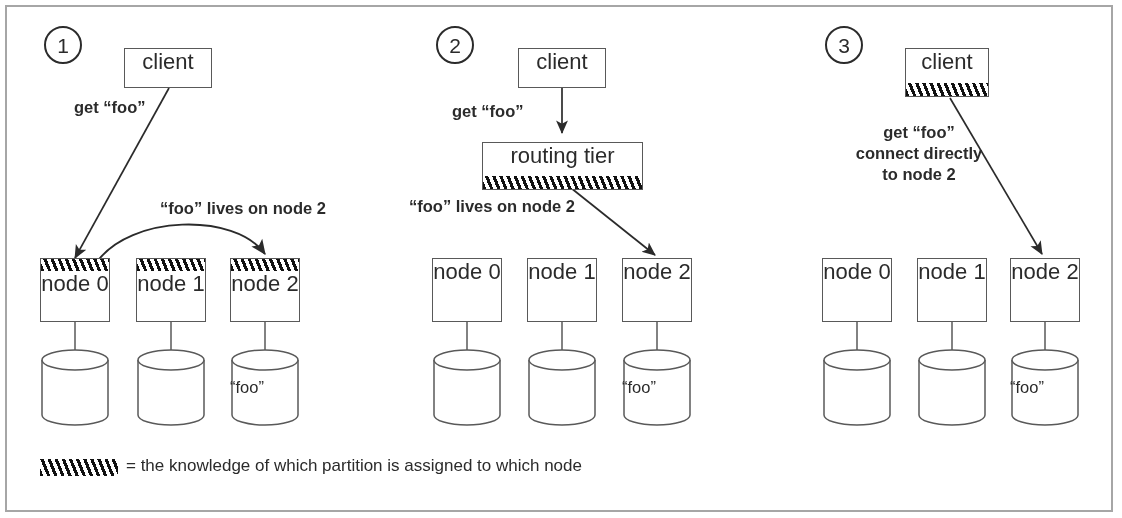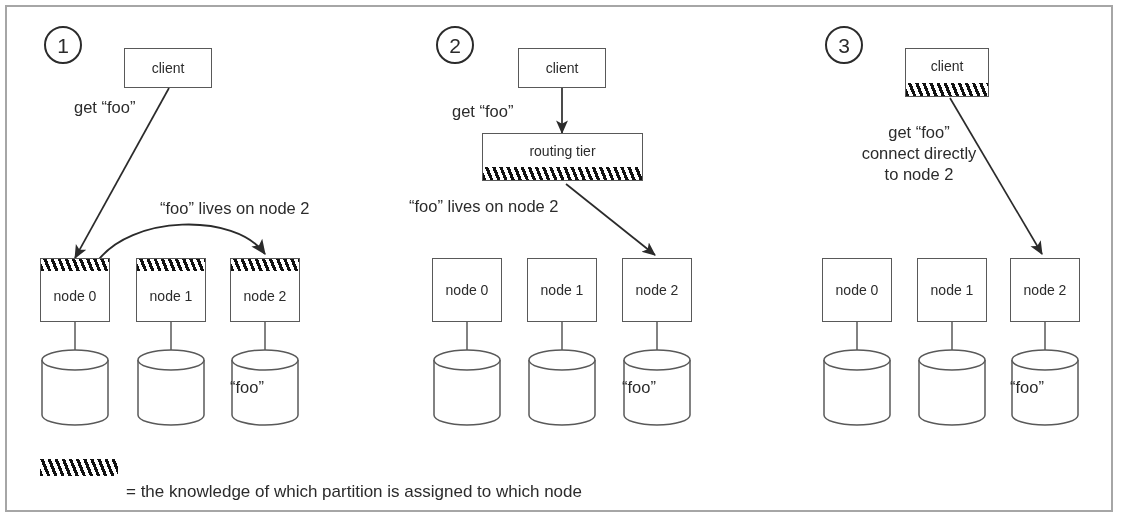--- a/index.html
+++ b/index.html
@@ -49,23 +49,22 @@
     color: #2b2b2b;
     line-height: 1;
     background: #fff;
   }
   .box {
     position: absolute;
     border: 1.6px solid #595959;
     box-sizing: border-box;
     background: #fff;
     display: flex;
-    align-items: center;
     justify-content: center;
-    font-size: 14px;
+    font-size: 22px;
     color: #2b2b2b;
   }
   .box.has-hatch-top { padding-top: 12px; }
   .box.has-hatch-bottom { padding-bottom: 13px; }
   .hatch {
     position: absolute;
     left: 0;
     right: 0;
     background-image: repeating-linear-gradient(
         68deg,
@@ -75,20 +74,21 @@
   }
   .hatch.top { top: 0; height: 12px; }
   .hatch.bottom { bottom: 0; height: 13px; }
   .lbl {
     position: absolute;
     font-size: 16.5px;
     color: #2b2b2b;
     line-height: 1.28;
     white-space: pre;
     color: #2b2b2b;
+    font-weight: bold;
   }
   .lbl.c { text-align: center; }
   .lbl.l { text-align: left; }
   .cyl-label {
     position: absolute;
     font-size: 16.5px;
     color: #2b2b2b;
     text-align: left;
     width: 70px;
   }
@@ -207,21 +207,21 @@
   <div class="cyl-label" style="left:230px;top:378px;">“foo”</div>
 
   <div class="panel-num" style="left:436px;top:26px;">2</div>
 
   <div class="box" style="left:518px;top:48px;width:88px;height:40px;">
     <span>client</span>
   </div>
 
   <div class="lbl l" style="left:452px;top:101px;">get “foo”</div>
 
-  <div class="box has-hatch-bottom" style="left:482px;top:133px;width:161px;height:48px;">
+  <div class="box has-hatch-bottom" style="left:482px;top:142px;width:161px;height:48px;">
     <span>routing tier</span>
     <div class="hatch bottom"></div>
   </div>
 
   <div class="lbl l" style="left:409px;top:196px;">“foo” lives on node 2</div>
 
   <div class="box" style="left:432px;top:258px;width:70px;height:64px;">
     <span>node 0</span>
   </div>
   <div class="box" style="left:527px;top:258px;width:70px;height:64px;">
@@ -250,14 +250,14 @@
   <div class="box" style="left:917px;top:258px;width:70px;height:64px;">
     <span>node 1</span>
   </div>
   <div class="box" style="left:1010px;top:258px;width:70px;height:64px;">
     <span>node 2</span>
   </div>
 
   <div class="cyl-label" style="left:1010px;top:378px;">“foo”</div>
 
   <div class="legend-swatch" style="left:40px;top:459px;width:78px;height:17px;"></div>
-  <div class="legend-text" style="left:126px;top:482px;">= the knowledge of which partition is assigned to which node</div>
+  <div class="legend-text" style="left:126px;top:456px;">= the knowledge of which partition is assigned to which node</div>
 </div>
 
 </body></html>

